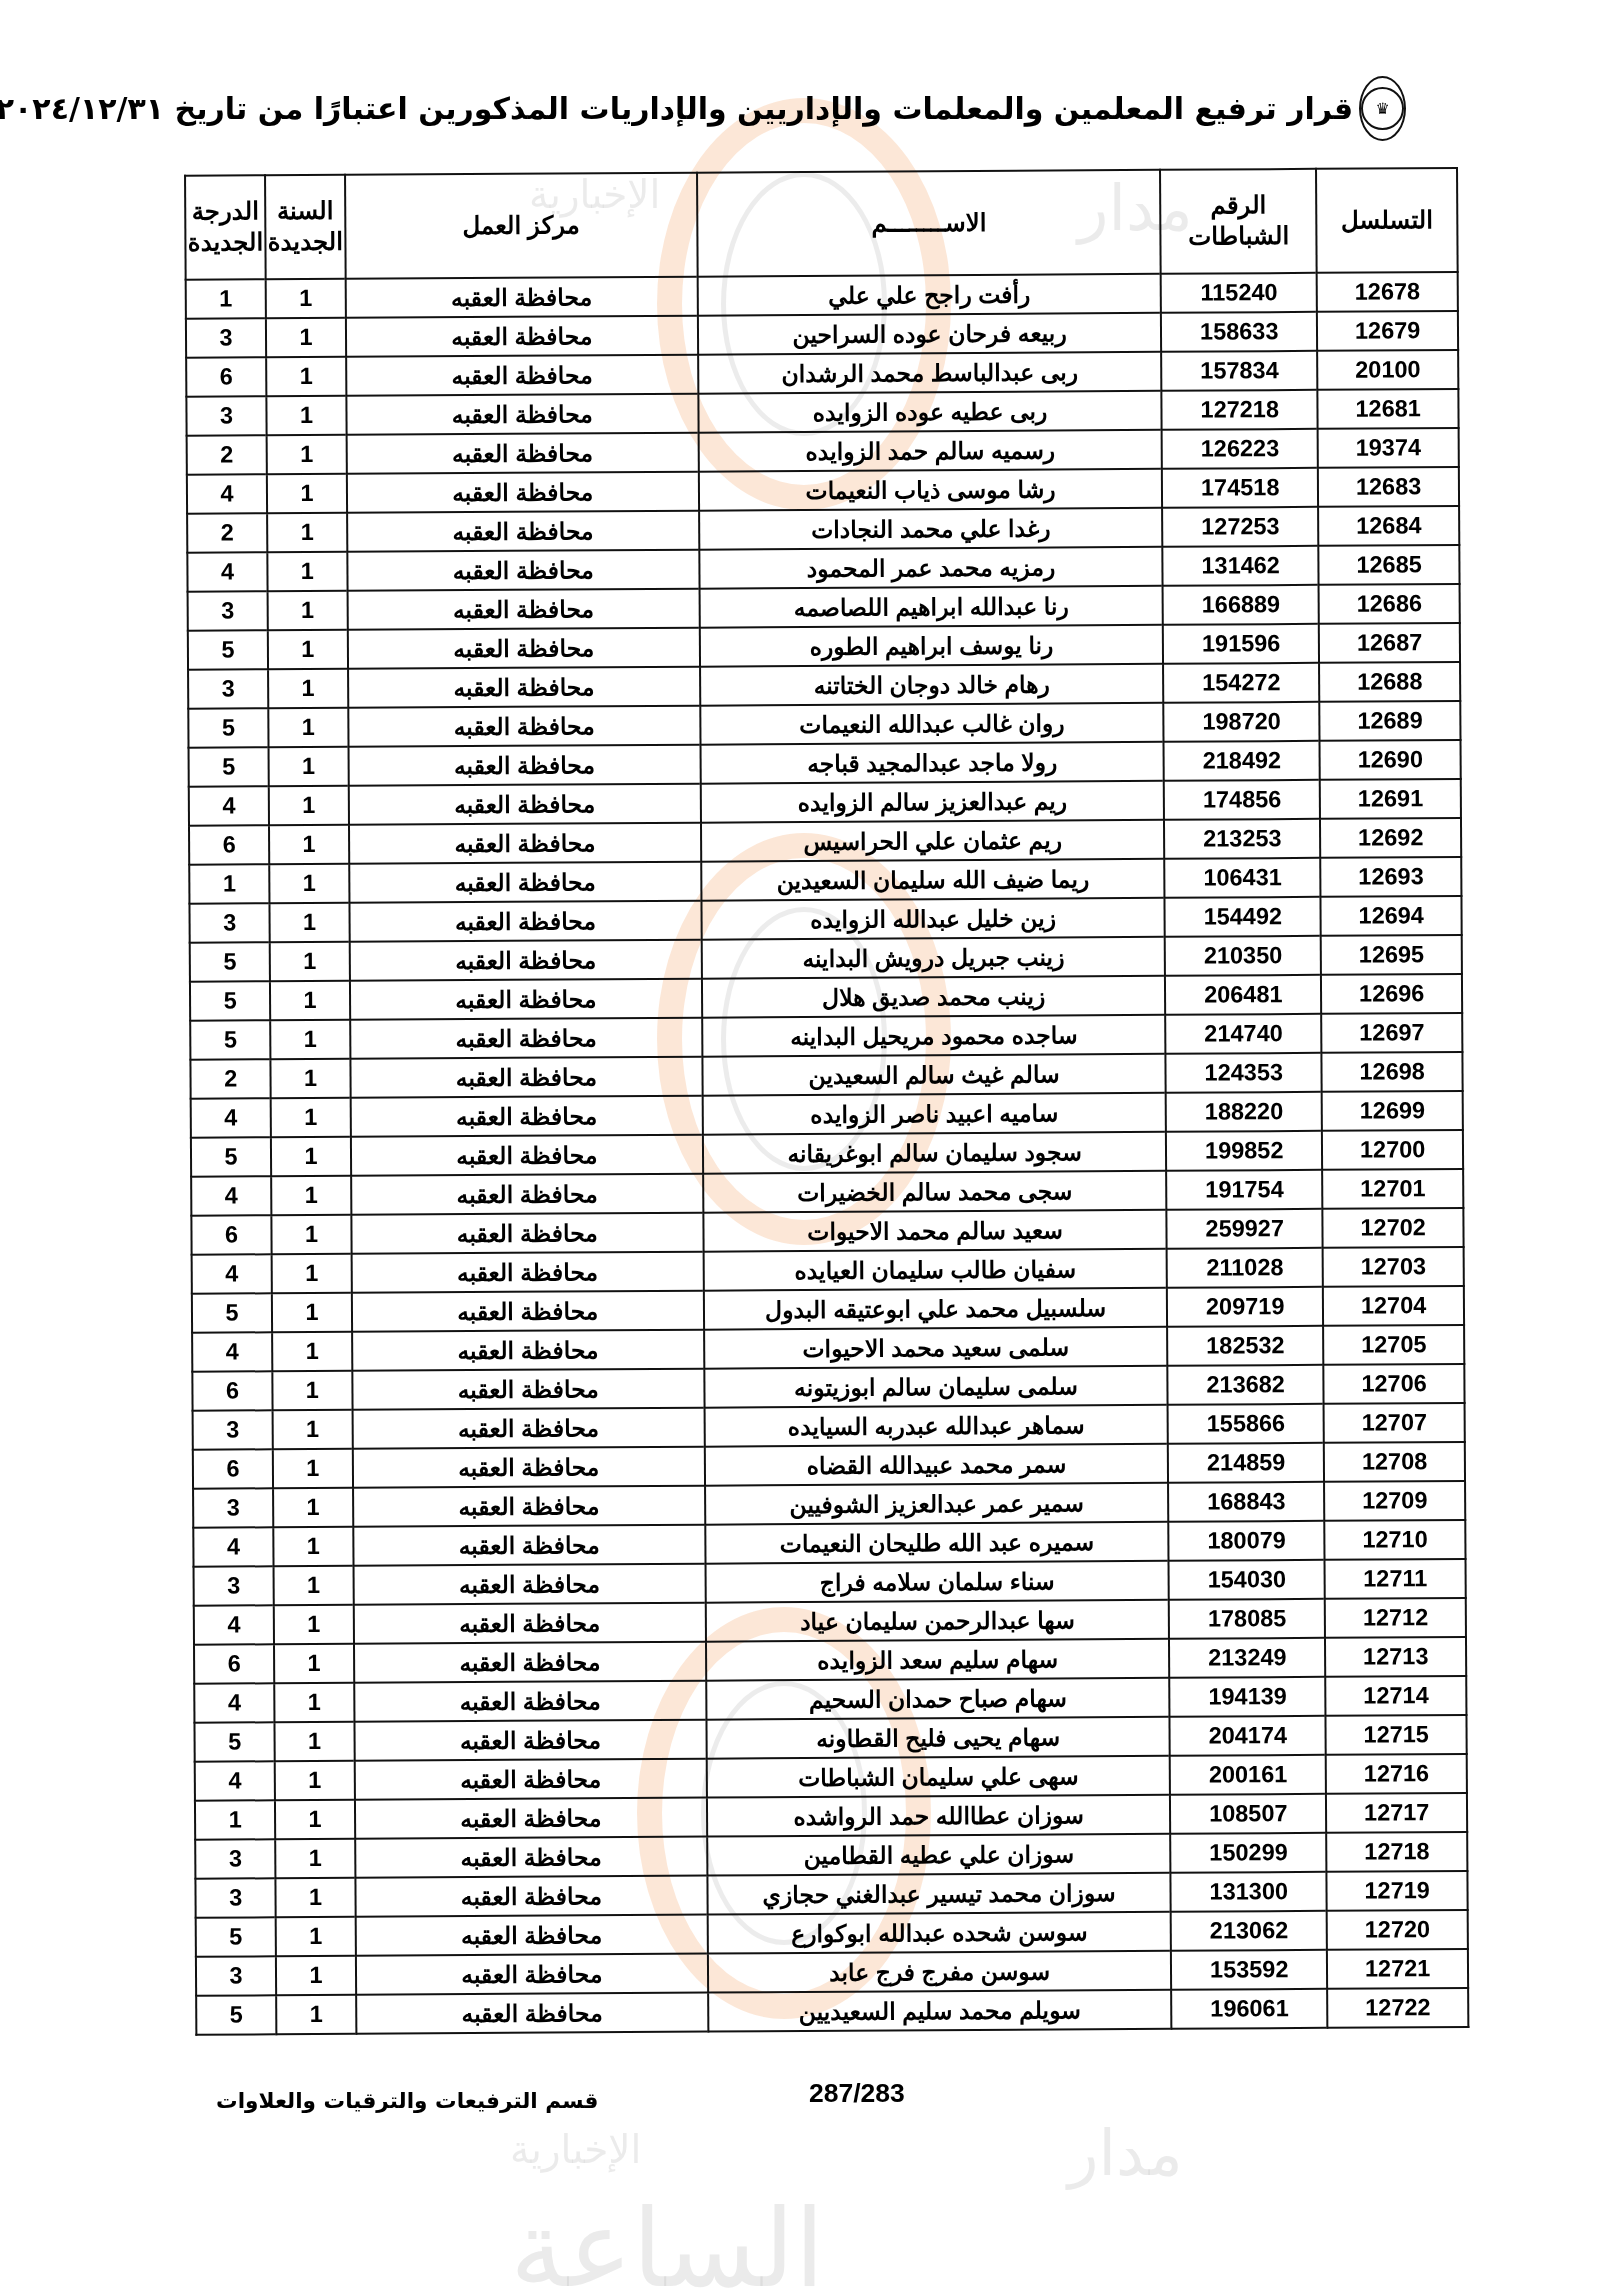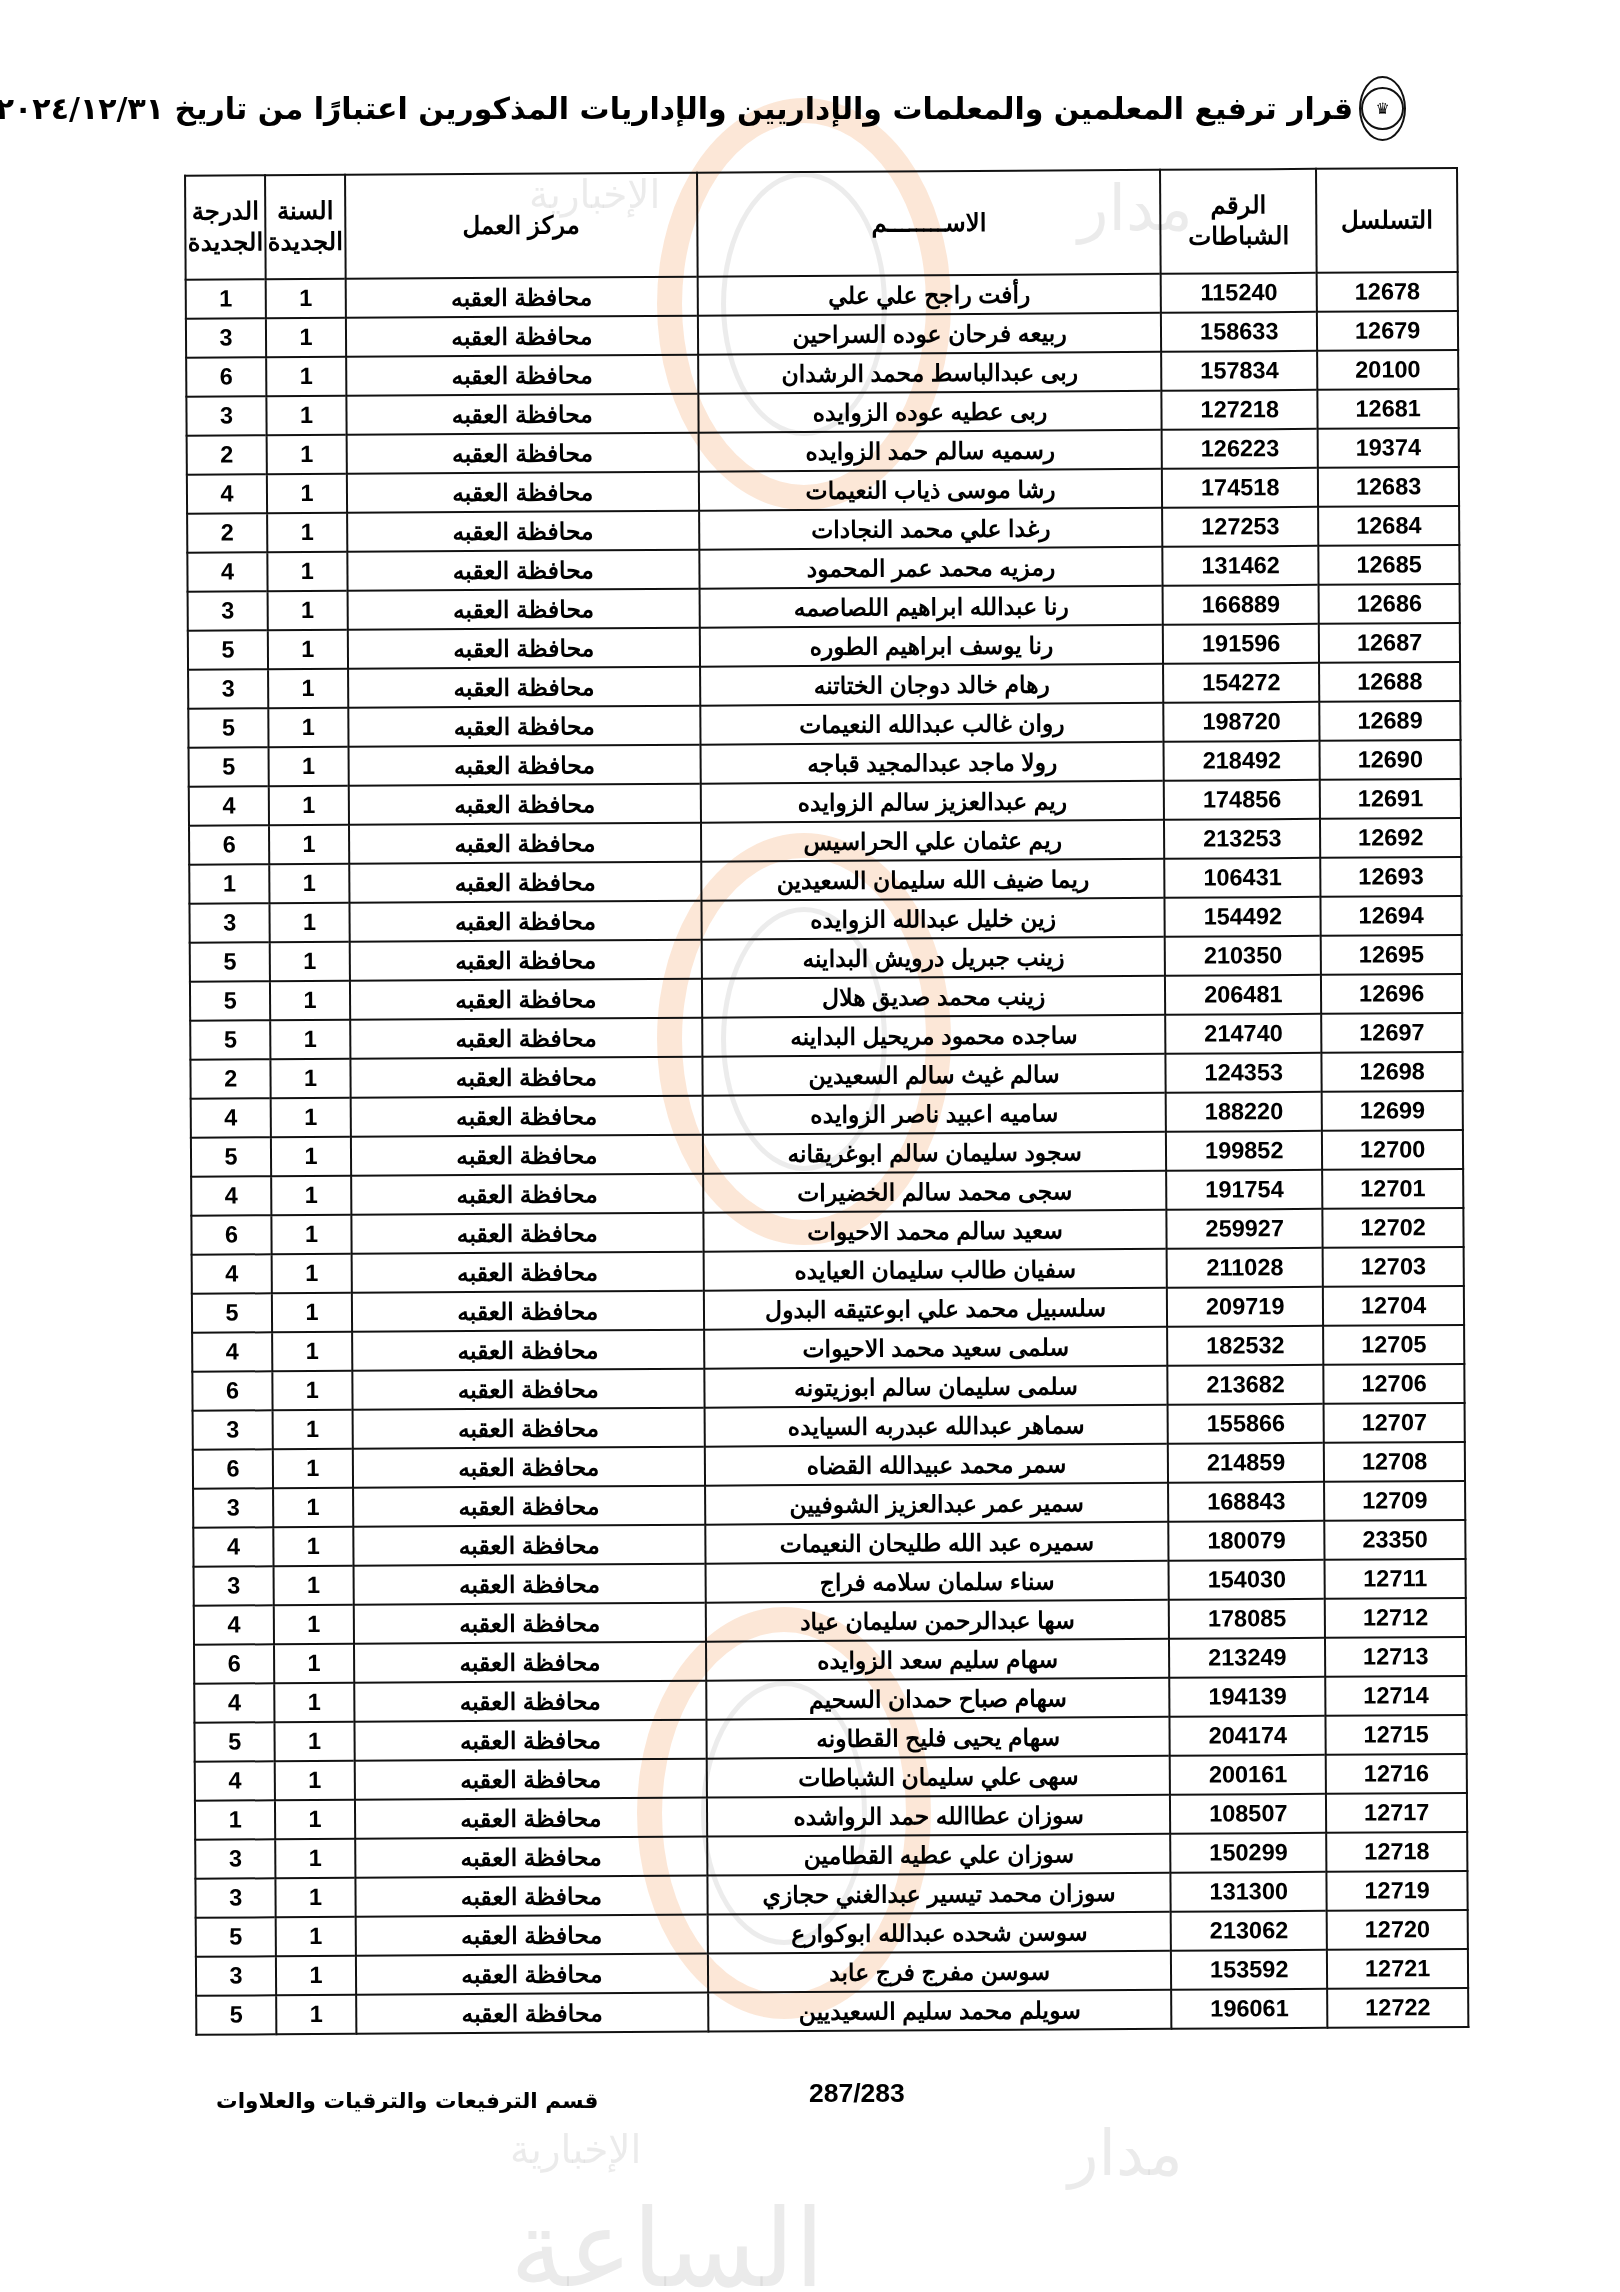--- a/index.html
+++ b/index.html
@@ -354,21 +354,21 @@
       </tr>
       <tr>
         <td>12709</td>
         <td>168843</td>
         <td class="name-cell">سمير عمر عبدالعزيز الشوفيين</td>
         <td class="center-cell">محافظة العقبه</td>
         <td>1</td>
         <td>3</td>
       </tr>
       <tr>
-        <td>23350</td>
+        <td>12710</td>
         <td>180079</td>
         <td class="name-cell">سميره عبد الله طليحان النعيمات</td>
         <td class="center-cell">محافظة العقبه</td>
         <td>1</td>
         <td>4</td>
       </tr>
       <tr>
         <td>12711</td>
         <td>154030</td>
         <td class="name-cell">سناء سلمان سلامه فراج</td>

